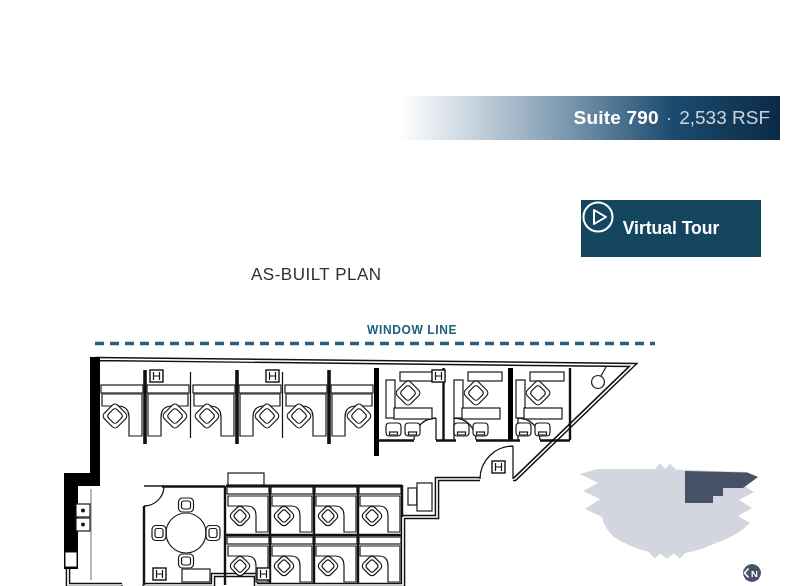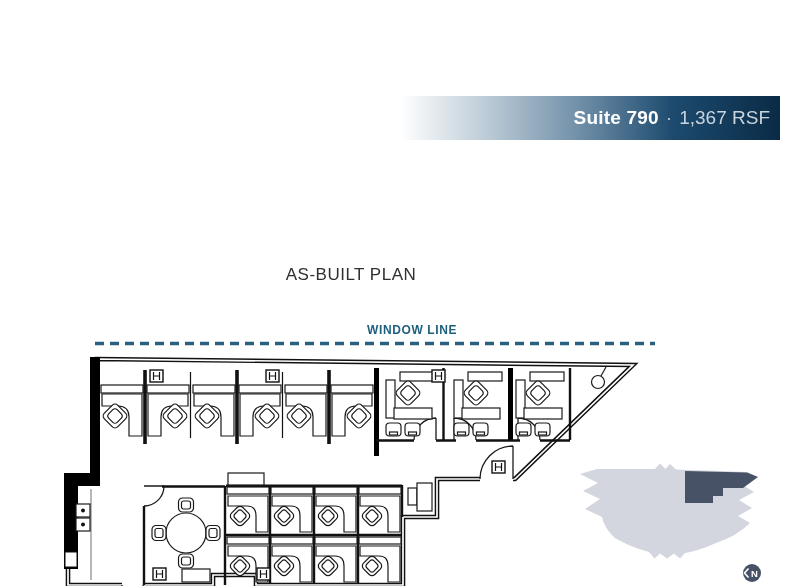--- a/index.html
+++ b/index.html
@@ -11,39 +11,46 @@
       #7795ad 45%, #1c4a6e 72%, #0a2b46 100%);
     display:flex;align-items:center;justify-content:flex-end;padding-right:10px;box-sizing:border-box;}
   .banner .suite{color:#ffffff;font-weight:bold;font-size:19px;letter-spacing:.2px;}
   .banner .sep{color:#b9c7d3;font-size:19px;margin:0 7px;}
   .banner .rsf{color:#c9d4dd;font-size:19px;font-weight:400;}
   
   .vt-btn{position:absolute;left:581px;top:164px;width:180px;height:57px;background:#15465f;
     display:flex;align-items:center;justify-content:center;gap:11px;cursor:pointer;border:none;}
   .vt-btn span{color:#fff;font-weight:bold;font-size:17.5px;}
   
-  .plan-title{position:absolute;left:251px;top:229px;width:200px;text-align:center;
+  .plan-title{position:absolute;left:251px;top:229px;width:200px;
     font-size:17px;color:#2f2f2f;letter-spacing:.5px;}
   .window-label{position:absolute;left:257px;top:287px;width:200px;text-align:right;
     font-size:12px;font-weight:bold;color:#1e5f7e;letter-spacing:.6px;}
   svg{position:absolute;left:0;top:0;}
   .wall{stroke:#111;fill:none;}
   .furn{stroke:#1a1a1a;fill:#fff;stroke-width:1.2;}
 </style>
 </head>
 <body>
 
 <div class="stage">
 
   <div class="banner">
     <span class="suite">Suite 790</span>
     <span class="sep">·</span>
-    <span class="rsf">1,367 RSF</span>
+    <span class="rsf">2,533 RSF</span>
   </div>
 
+  <button class="vt-btn">
+    <svg width="34" height="34" viewBox="-17 -17 34 34">
+      <circle cx="0" cy="0" r="14.5" fill="none" stroke="#fff" stroke-width="2"></circle>
+      <path d="M-4,-7 L8,0 L-4,7 Z" fill="none" stroke="#fff" stroke-width="2" stroke-linejoin="round"></path>
+    </svg>
+    <span>Virtual Tour</span>
+  </button>
 
   <div class="plan-title">AS-BUILT PLAN</div>
   <div class="window-label">WINDOW LINE</div>
 
   <svg width="786" height="586" viewBox="0 0 786 586">
     <defs>
 
       <g id="st">
         <rect x="1" y="13" width="42" height="8" class="furn"></rect>
         <path d="M2,22 H42 V64 H29 V45 Q29,34 18,34 H2 Z" class="furn"></path>

